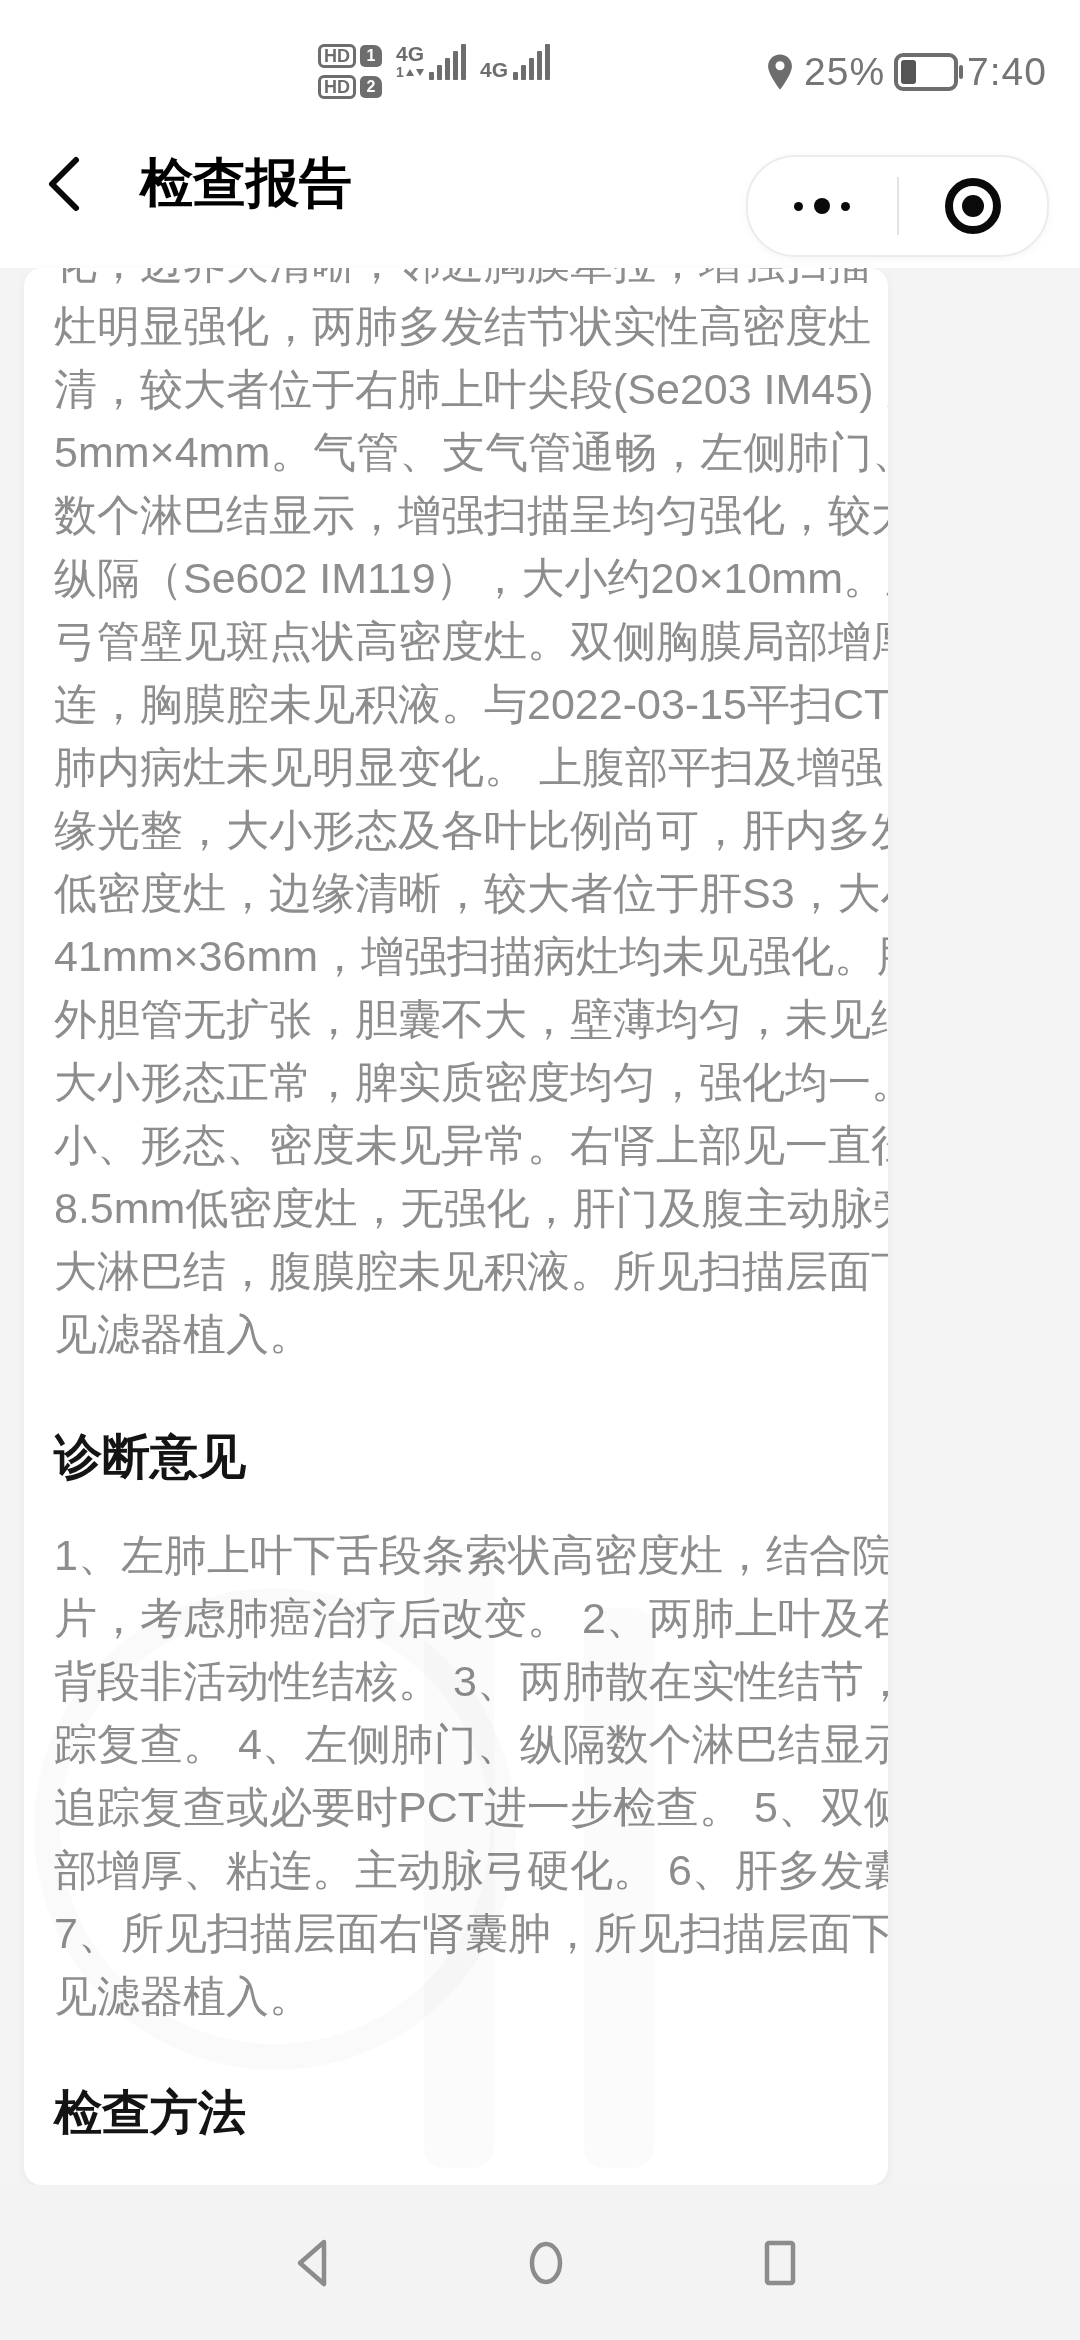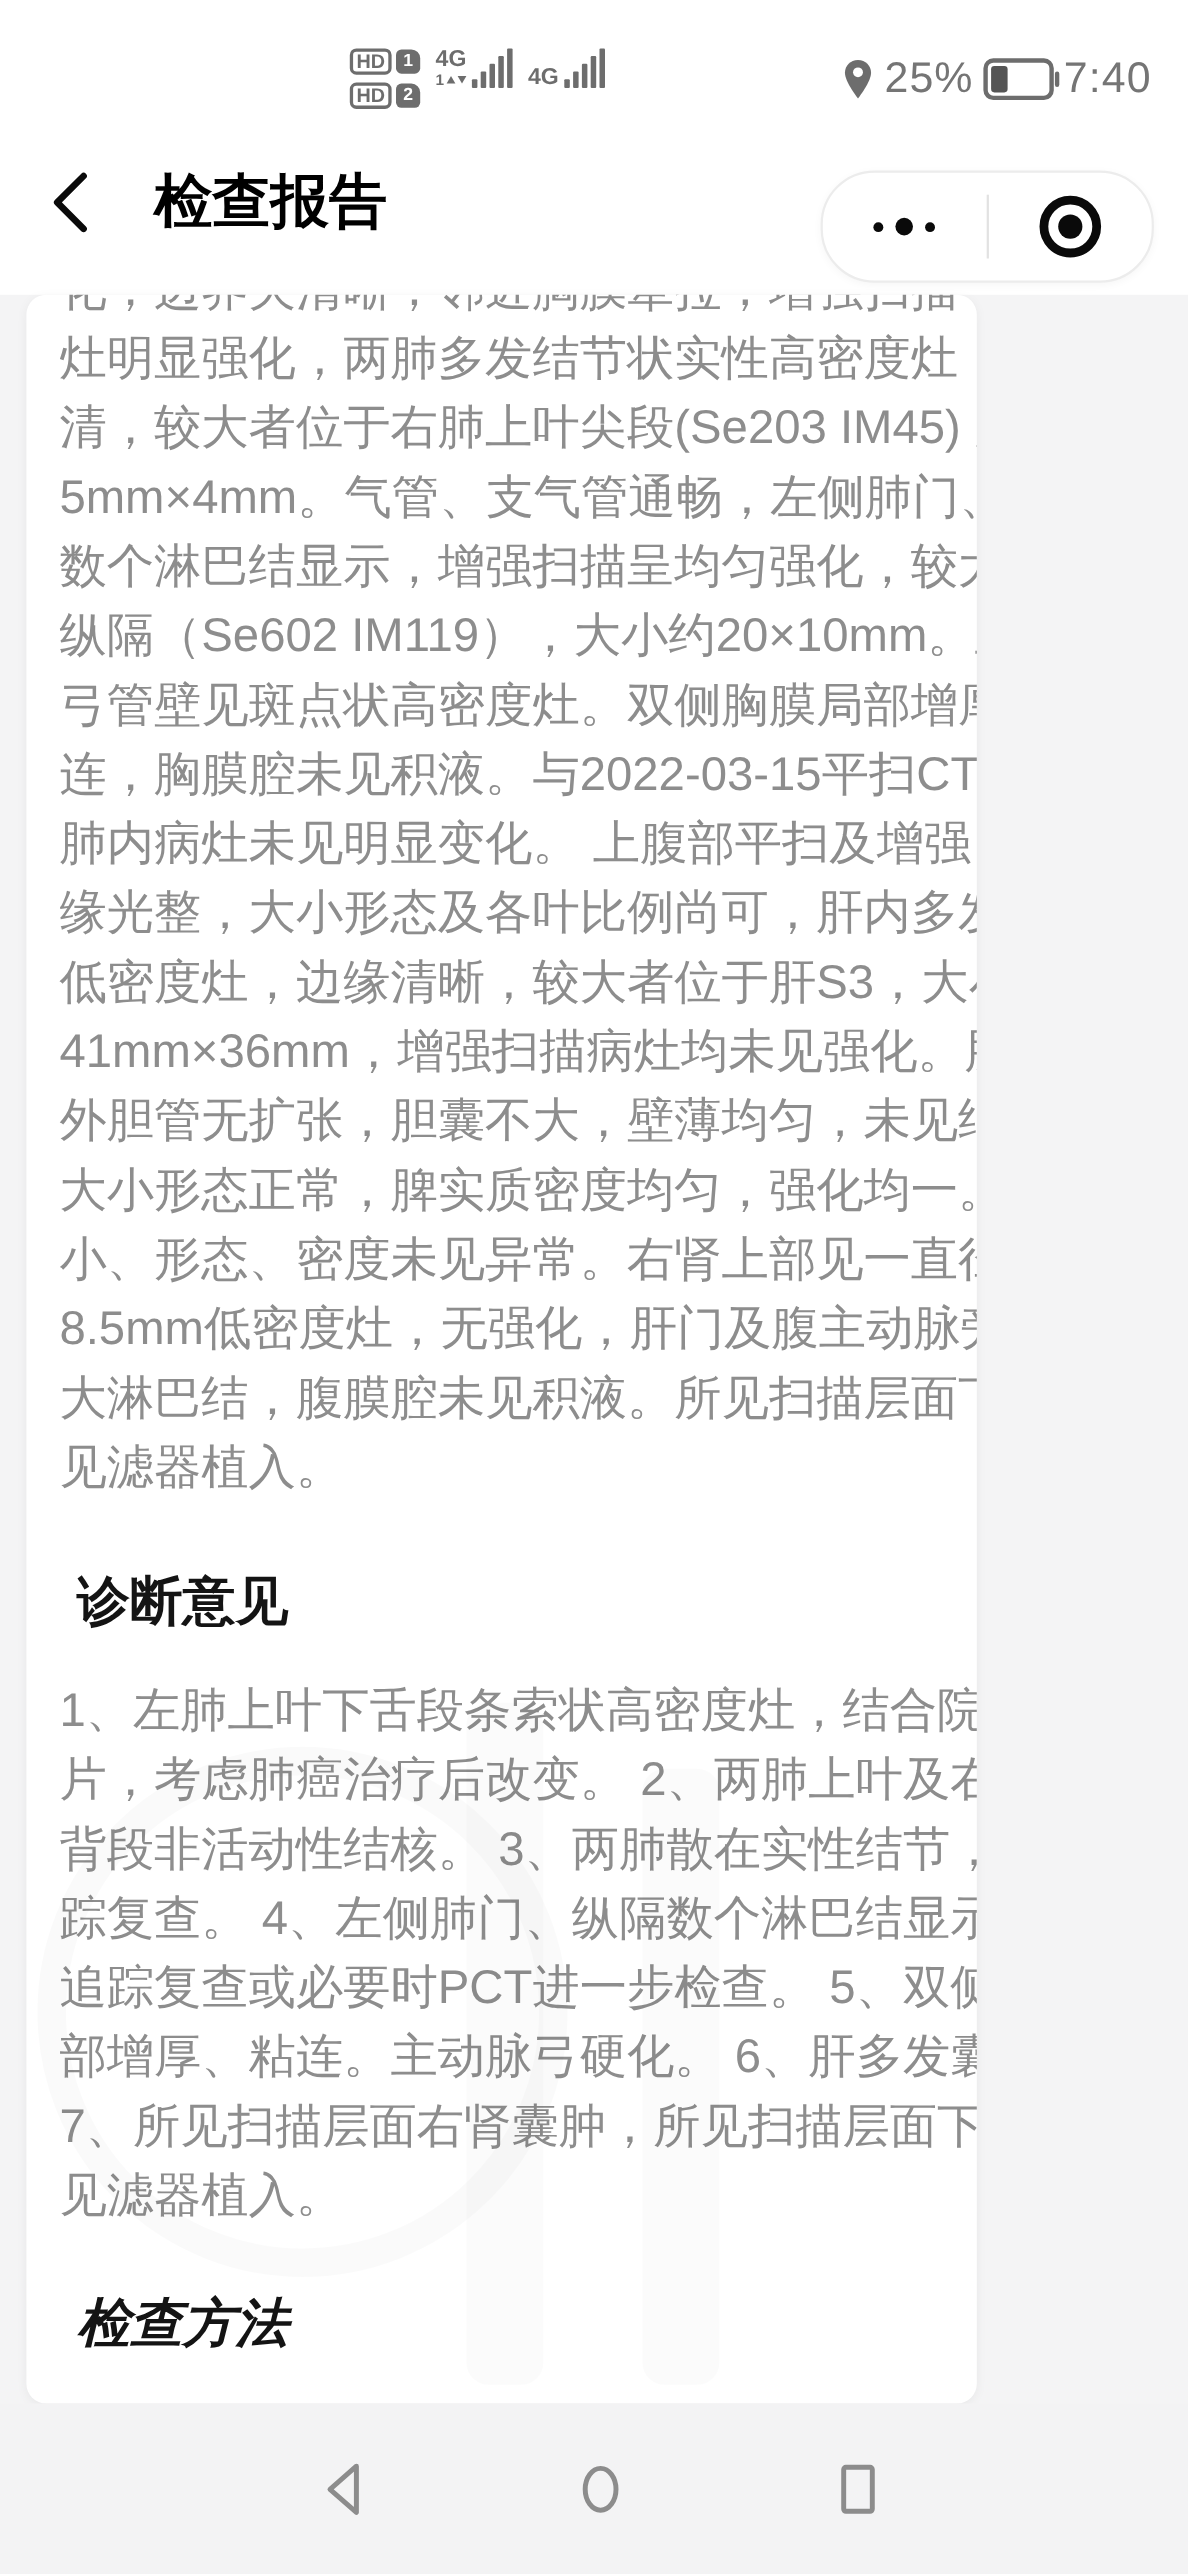--- a/index.html
+++ b/index.html
@@ -45,22 +45,22 @@
   .ring{width:40px;height:40px;border:8px solid #0a0a0a;border-radius:50%;
     display:flex;align-items:center;justify-content:center;}
   .ring i{width:22px;height:22px;background:#0a0a0a;border-radius:50%;}
   
   .page{position:absolute;top:268px;left:0;right:0;bottom:0;background:#f4f4f5;}
   .card{position:absolute;left:24px;top:0;width:864px;height:1917px;background:#fff;
     border-radius:18px;box-shadow:0 2px 10px rgba(0,0,0,.05);
     overflow:hidden;box-sizing:border-box;padding:0 14px 0 30px;}
   .body-text{white-space:pre;font-size:43px;line-height:63px;color:#8d8d8d;margin:0;}
   .findings{margin-top:-36px;}
-  .sec-heading{font-size:48px;line-height:66px;font-weight:700;color:#141414;margin:58px 16px 34px;}
-  .sec-heading.last{margin-top:52px;font-style:italic;}
+  .sec-heading{font-size:48px;line-height:66px;font-weight:700;color:#141414;margin:58px 0 34px;}
+  .sec-heading.last{margin-top:52px;}
   .watermark{position:absolute;pointer-events:none;}
   .wm-ring{position:absolute;border:26px solid rgba(0,0,0,0.018);border-radius:50%;}
   .wm-bar{position:absolute;background:rgba(0,0,0,0.014);border-radius:20px;}
   
   .android-nav{position:absolute;left:0;bottom:0;width:1080px;height:155px;background:#f3f3f4;
     display:flex;align-items:center;justify-content:center;gap:188px;padding-left:12px;box-sizing:border-box;}
   .anav-btn{width:46px;height:52px;cursor:pointer;display:flex;align-items:center;justify-content:center;}
   .anav-btn svg{display:block;}
 </style>
 </head>

